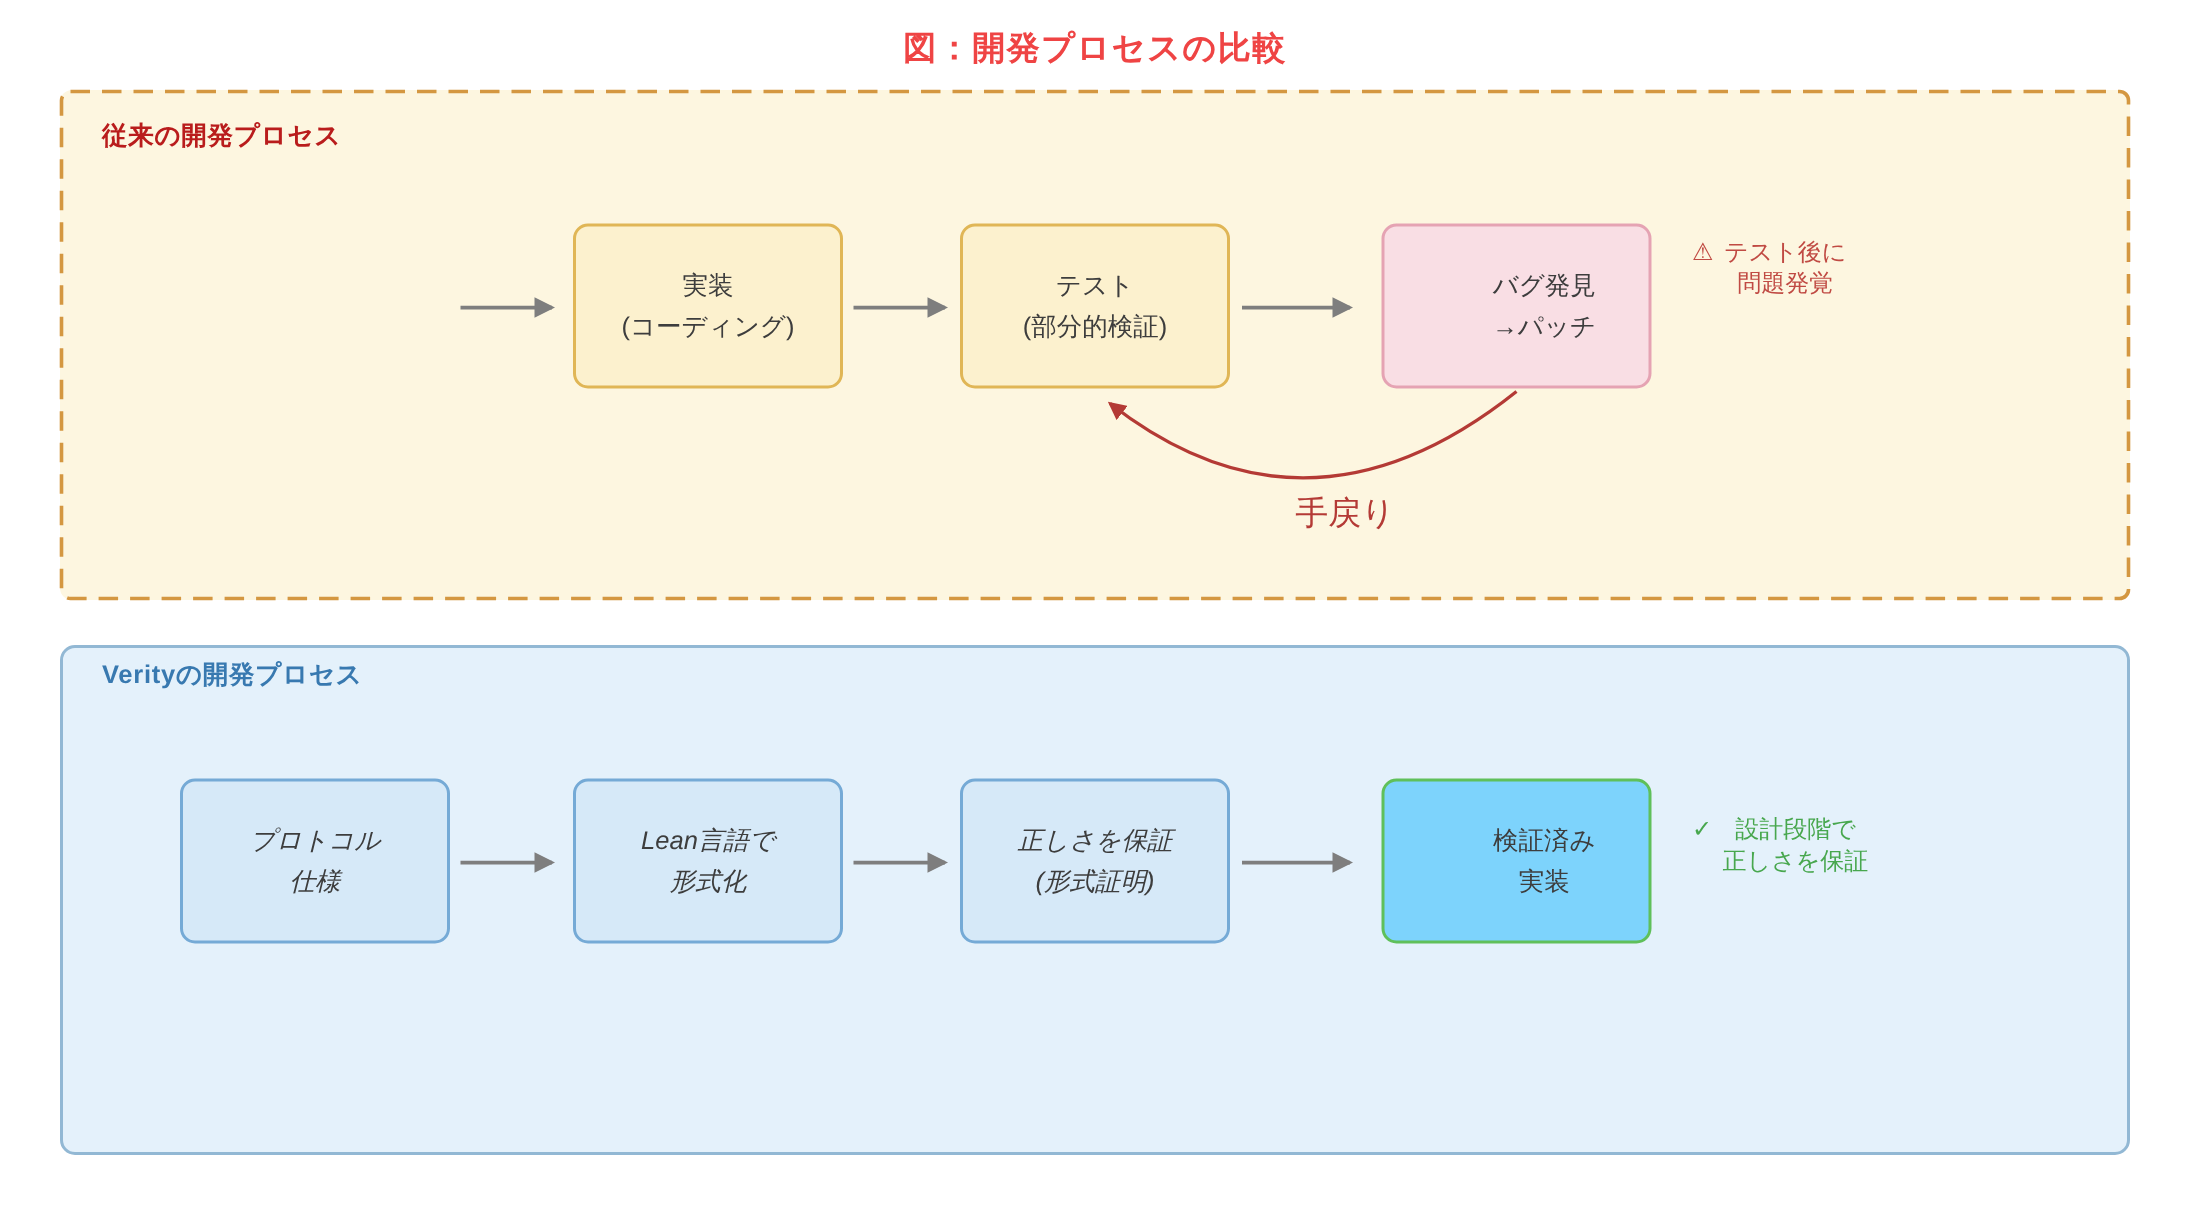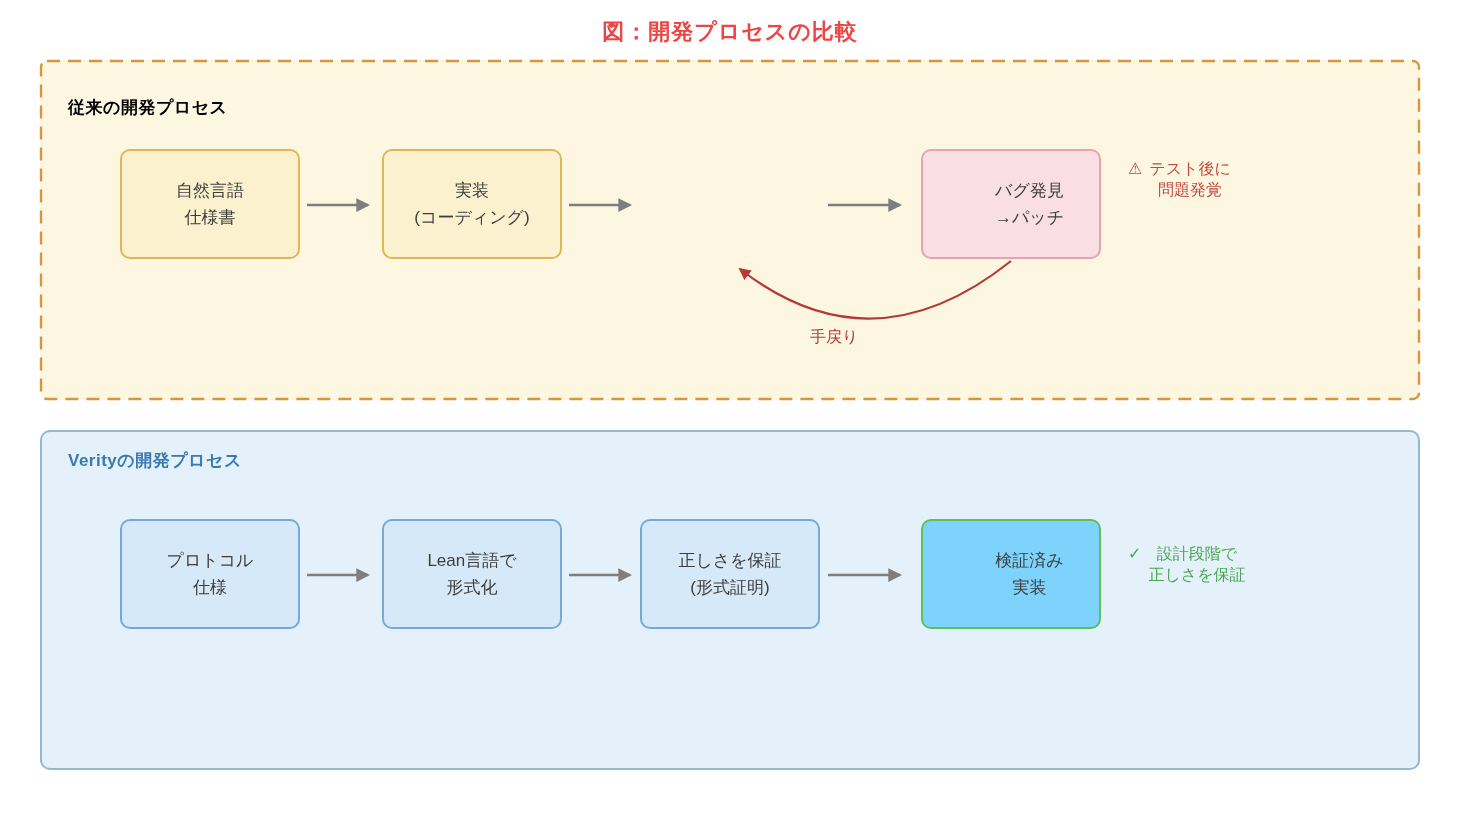--- a/index.html
+++ b/index.html
@@ -9,61 +9,61 @@
   .page { position:relative; width:1460px; height:820px; background:#ffffff; overflow:hidden; }
 
   .title { position:absolute; top:17px; left:0; width:100%; text-align:center;
            font-size:22px; font-weight:bold; color:#ef4444; letter-spacing:1px; }
 
   .section { position:absolute; left:40px; width:1380px; height:340px; border-radius:8px; }
   .section-traditional { top:60px; background:#fdf6e0; }
   .section-verity { top:430px; background:#e4f1fb; border:2px solid #92b8d4; border-radius:10px; }
 
   .section-label { position:absolute; font-size:17px; font-weight:600; letter-spacing:0.5px; }
-  .label-traditional { left:68px; top:96px; color:#000000;text-align:center; }
-  .label-verity { left:68px; top:449px; color:#3879b0; }
+  .label-traditional { left:68px; top:79px; color:#b91c1c;text-align:center; }
+  .label-verity { left:68px; top:438px; color:#3879b0; }
 
   .node { position:absolute; width:180px; height:110px; border-radius:10px; border:2px solid;
           display:flex; align-items:center; justify-content:center; text-align:center;
           font-size:17px; line-height:27px; color:#3d3d3d; white-space:pre-line; }
   .node-yellow { background:#fcf1ce; border-color:#e0b656; }
   .node-pink   { background:#f9dee4; border-color:#e5a3b3; }
-  .node-blue   { background:#d6e9f8; border-color:#75aad6; }
+  .node-blue   { background:#d6e9f8; border-color:#75aad6;font-style:italic; }
   .node-green  { background:#7dd3fc; border-color:#5fc05a; }
 
   .row-top    { top:149px; }
   .row-bottom { top:519px; }
   .col-1 { left:120px; } .col-2 { left:382px; } .col-3 { left:640px; } .col-4 { left:921px;padding-left:37px; }
 
   .note { position:absolute; display:flex; align-items:flex-start; gap:7px;
           font-size:16px; line-height:21px; }
   .note-warning { left:1128px; top:158px; color:#c04a43; }
   .note-success { left:1128px; top:543px; color:#48a74e; }
   .note-icon { font-size:16px; }
   .note-text { white-space:pre-line;text-align:center; }
 
-  .rework-label { position:absolute; left:810px; top:327px; width:120px; text-align:left;
-                  color:#b43a35; font-size:16px; }
+  .rework-label { position:absolute; left:810px; top:327px; width:120px; text-align:right;
+                  color:#b43a35; font-size:22px; }
 
   .overlay { position:absolute; left:0; top:0; width:1460px; height:820px; pointer-events:none; }
 </style>
 </head>
 <body>
 
 <div class="page">
 
   <div class="title">図：開発プロセスの比較</div>
 
   <div class="section section-traditional"></div>
   <div class="section-label label-traditional">従来の開発プロセス</div>
 
-  <div class="node node-yellow row-top col-1">自然言語
-仕様書</div>
   <div class="node node-yellow row-top col-2">実装
 (コーディング)</div>
+  <div class="node node-yellow row-top col-3">テスト
+(部分的検証)</div>
   <div class="node node-pink row-top col-4">バグ発見
 →パッチ</div>
 
   <div class="note note-warning">
     <span class="note-icon">⚠</span>
     <span class="note-text">テスト後に
 問題発覚</span>
   </div>
 
   <div class="rework-label">手戻り</div>

